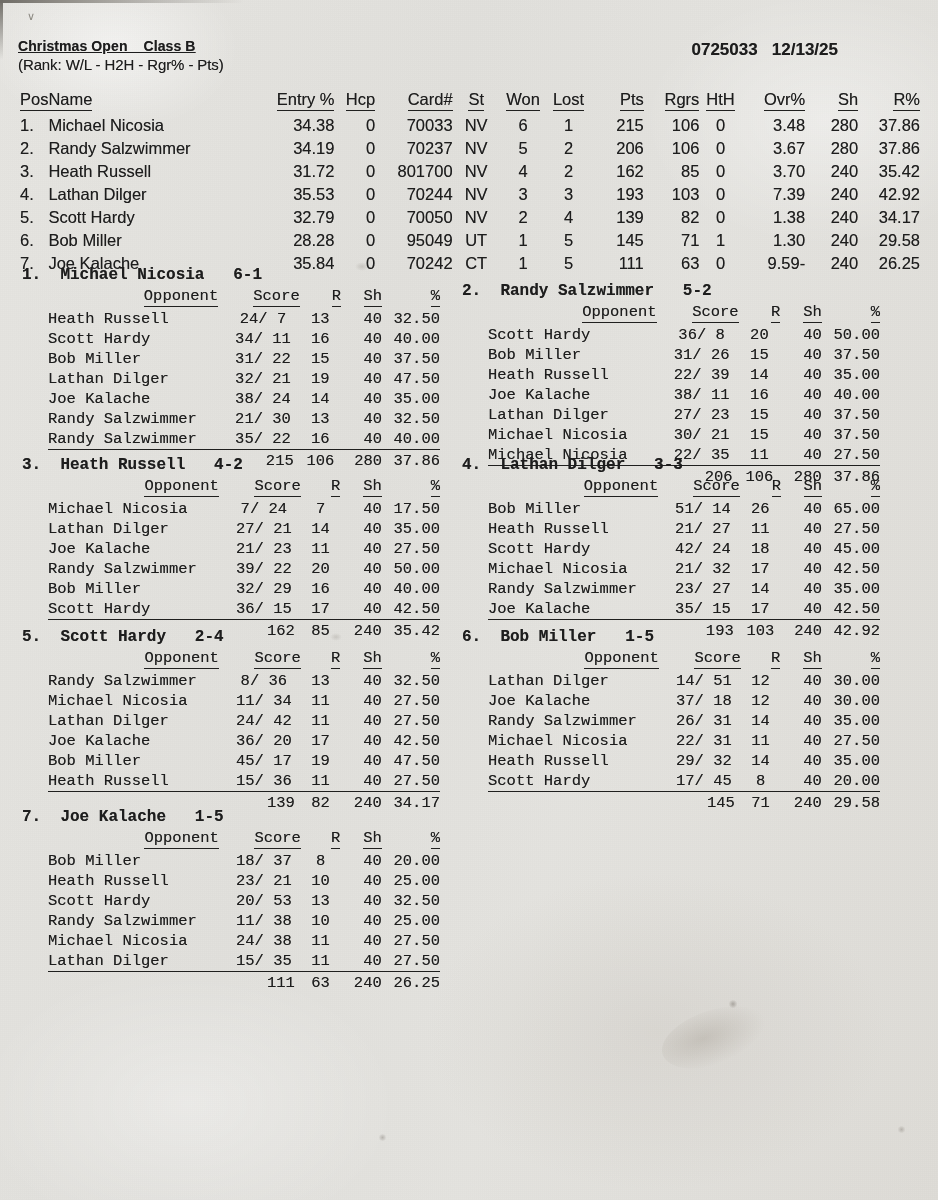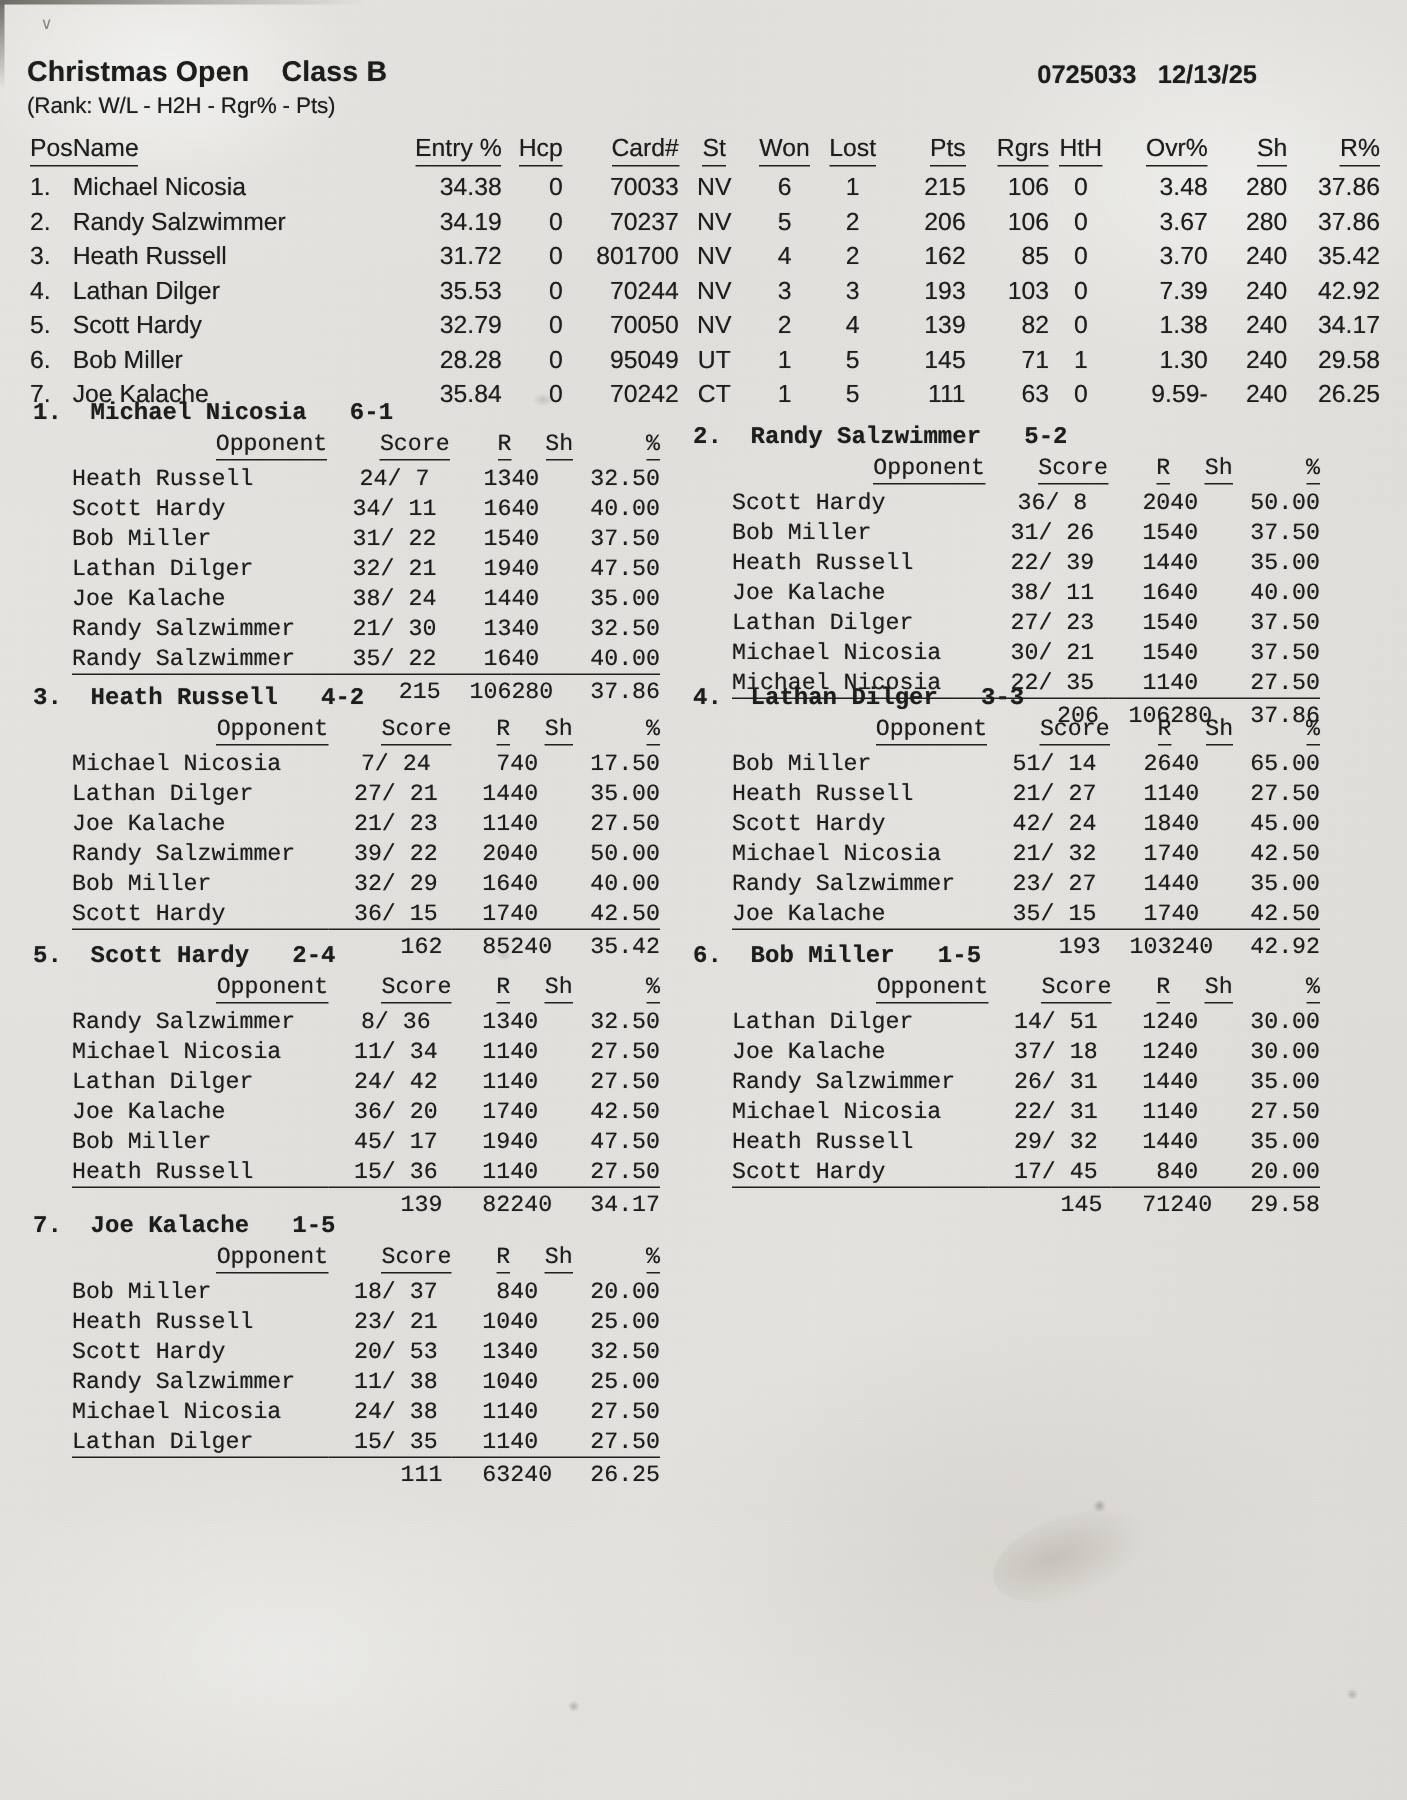--- a/index.html
+++ b/index.html
@@ -66,22 +66,23 @@
     position:absolute; left:27px; top:12px; width:7px; height:9px;
     color:#8b8880; font-size:11px; line-height:9px;
     pointer-events:none;
   }
 
   #sheet { position: absolute; inset: 0; }
 
   
   #header { position:absolute; left:18px; top:38px; width:902px; }
   .doc-title {
-    font-size: 19px; font-weight: bold; letter-spacing: .1px;
+    font-size: 14px; font-weight: bold; letter-spacing: .1px;
     white-space: pre;
+    text-decoration: underline;
   }
   .doc-subtitle {
     font-size: 15px; margin-top: 2px; letter-spacing: -.1px;
   }
   .doc-meta {
     position:absolute; right: 82px; top: 2px;
     font-size: 17px; font-weight: bold; white-space: pre;
   }
 
   
@@ -137,22 +138,22 @@
   }
   table.detail th span {
     border-bottom: 1.4px solid #20201f;
     padding-bottom: 1px;
     display: inline-block;
   }
   table.detail td { padding: 1px 0; white-space: nowrap; }
 
   .d-opp   { width: 178px; text-align: left; }
   .d-score { width: 74px;  text-align: center;  padding-left: 8px !important; }
-  .d-r     { width: 46px;  text-align: right; }
-  .d-sh    { width: 46px;  }
+  .d-r     { width: 46px;  text-align: center; }
+  .d-sh    { width: 46px;  text-align: right; }
   .d-pct   { width: 62px;  text-align: right; }
 
   th.d-opp   { text-align: left;  padding-left: 8px; }
   th.d-score { text-align: left;  padding-left: 10px; }
   th.d-r     { text-align: center; }
   th.d-sh    { text-align: center; }
   th.d-pct   { text-align: center; }
 
   tr.totals td { border-top: 1.4px solid #1f1f1e; padding-top: 2px; }
   tr.totals td.d-score { text-align: right; padding-right: 6px; }

